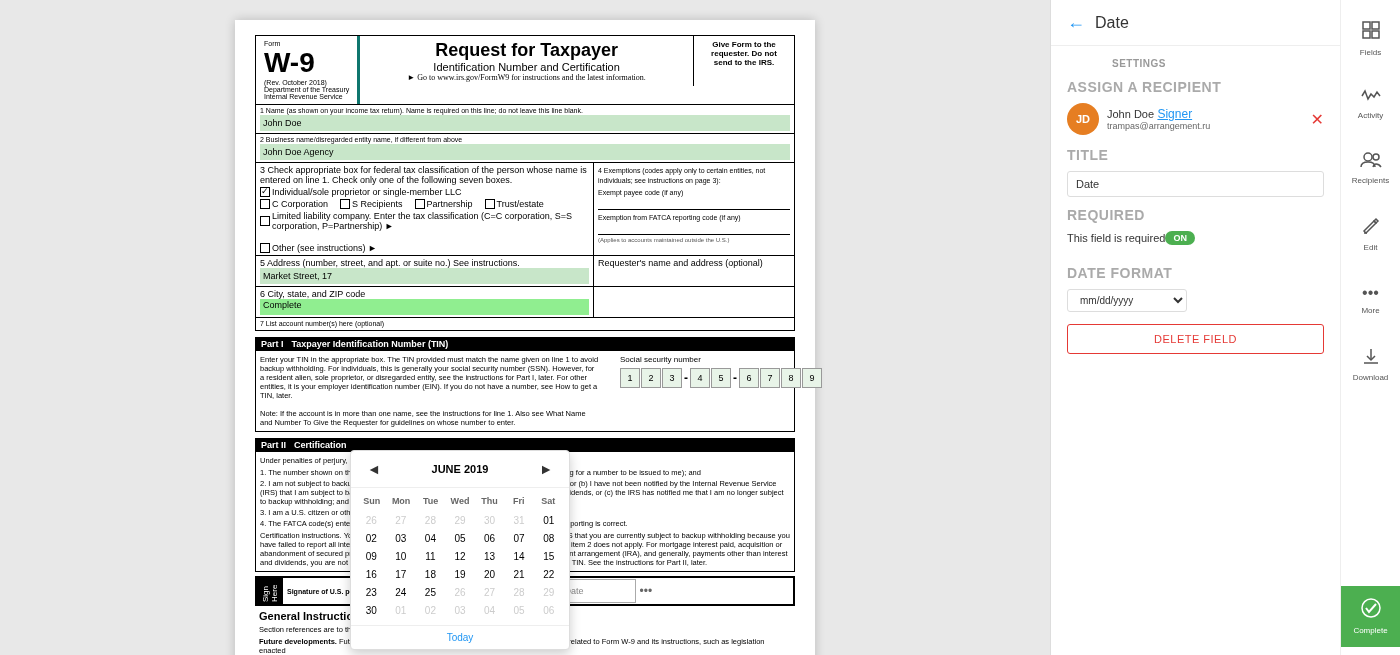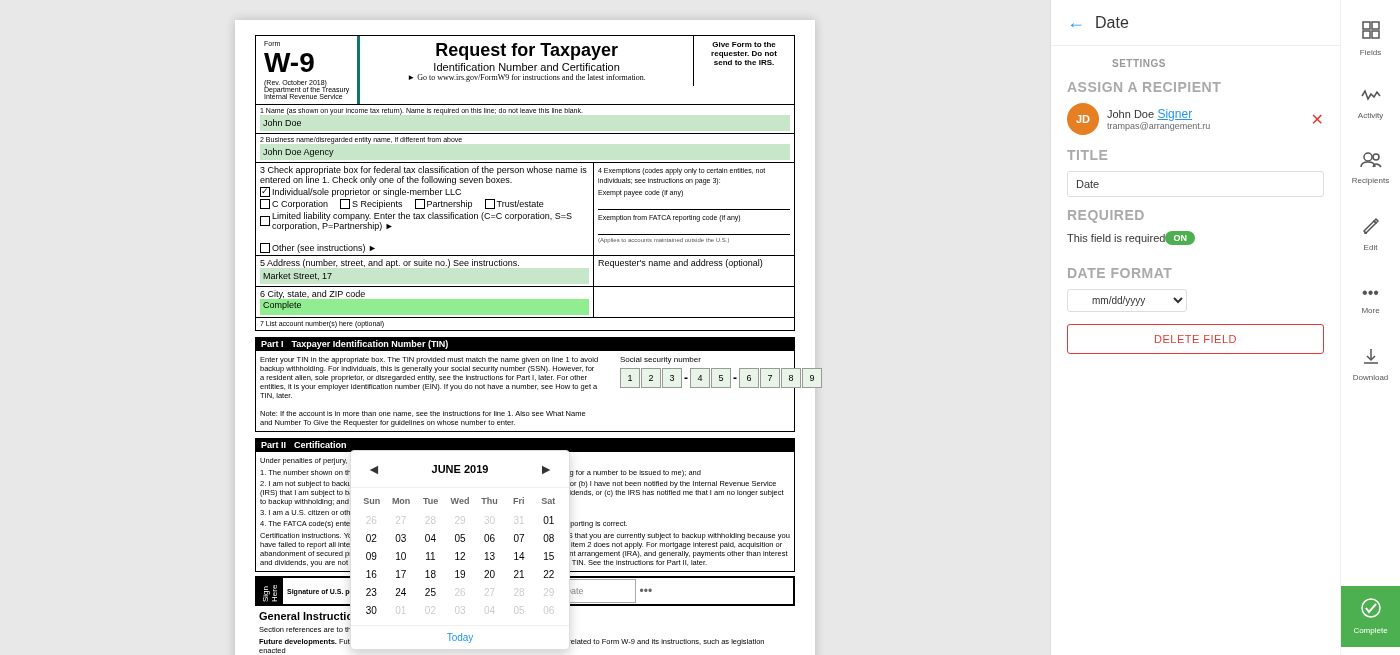--- a/index.html
+++ b/index.html
@@ -504,21 +504,21 @@
     .date-format-row {
       display: flex;
       align-items: center;
       justify-content: space-between;
       margin-bottom: 12px;
     }
 
     .select-control {
       border: 1px solid #ddd;
       border-radius: 3px;
-      padding: 4px 20px;
+      padding: 4px 8px;
       font-size: 10px;
       color: #333;
       background: #fff;
       min-width: 120px;
     }
 
     .delete-btn {
       width: 100%;
       border: 1px solid #e53935;
       color: #e53935;

